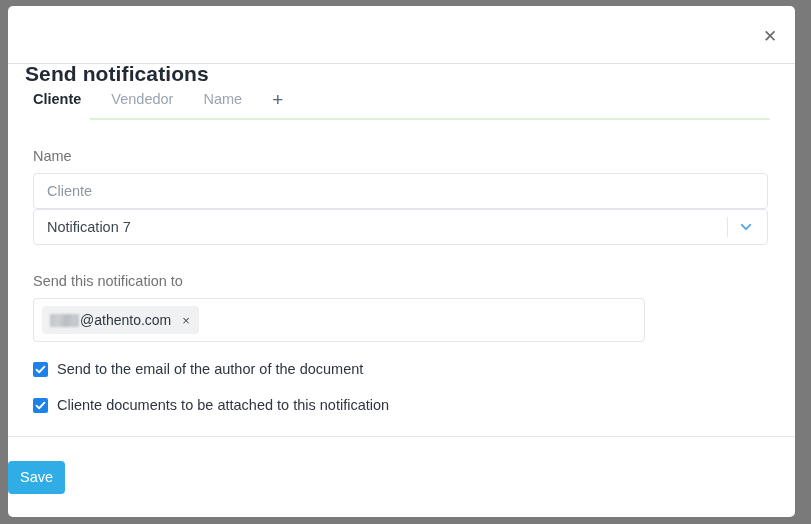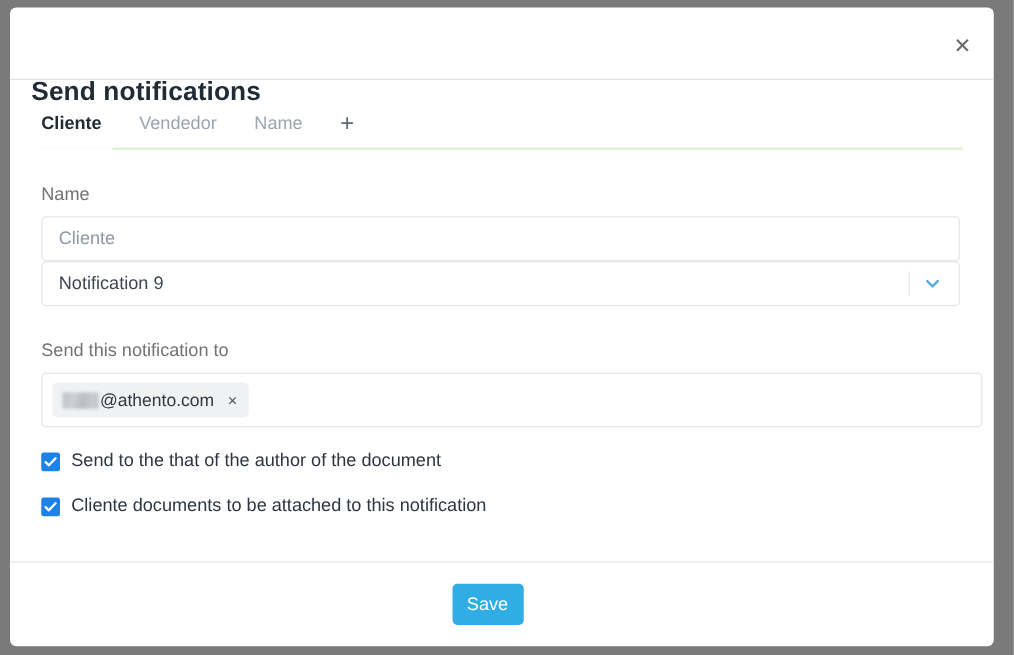--- a/index.html
+++ b/index.html
@@ -175,21 +175,21 @@
     width: 22px;
     display: flex;
     align-items: center;
     justify-content: center;
     cursor: pointer;
   }
 
   
   .tag-input {
     box-sizing: border-box;
-    width: 753px;
+    width: 612px;
     height: 44px;
     border: 1px solid #e2e5e9;
     border-radius: 4px;
     display: flex;
     align-items: center;
     padding: 0 8px;
     background: #ffffff;
     cursor: text;
   }
   .tag-chip {
@@ -253,25 +253,25 @@
     color: #2d3640;
     cursor: pointer;
   }
 
   
   .modal-footer {
     position: absolute;
     left: 0;
     right: 0;
     bottom: 0;
-    height: 68px;
+    height: 81px;
     border-top: 1px solid #e4e7ea;
     display: flex;
     align-items: center;
-    justify-content: center;
+    justify-content: flex-start;
     padding-right: 23px;
     box-sizing: border-box;
   }
   .save-button {
     background: #2fade4;
     color: #ffffff;
     border: none;
     border-radius: 4px;
     width: 57px;
     height: 33px;
@@ -297,21 +297,21 @@
     <button class="tab-add">+</button>
   </div>
 
   <div class="modal-body">
 
     <div class="field-label">Name</div>
     <input class="text-input" type="text" placeholder="Cliente" style="">
 
     <div class="select-wrap">
       <div class="select-box">
-        <span>Notification 9</span>
+        <span>Notification 7</span>
       </div>
       <div class="select-divider"></div>
       <div class="select-chevron">
         <svg width="14" height="14" viewBox="0 0 16 16" aria-hidden="true">
           <path d="M3.2 5.6 L8 10.4 L12.8 5.6" fill="none" stroke="#5aa9e6" stroke-width="2.3" stroke-linecap="round" stroke-linejoin="round"></path>
         </svg>
       </div>
     </div>
 
     <div class="field-label">Send this notification to</div>
@@ -322,21 +322,21 @@
         <button class="tag-remove">×</button>
       </div>
     </div>
 
     <div class="check-row">
       <span class="checkbox">
         <svg width="11" height="11" viewBox="0 0 12 12" aria-hidden="true">
           <path d="M1.6 6.2 L4.5 9 L10.3 2.9" fill="none" stroke="#ffffff" stroke-width="2" stroke-linecap="round" stroke-linejoin="round"></path>
         </svg>
       </span>
-      <span class="check-label">Send to the that of the author of the document</span>
+      <span class="check-label">Send to the email of the author of the document</span>
     </div>
 
     <div class="check-row">
       <span class="checkbox">
         <svg width="11" height="11" viewBox="0 0 12 12" aria-hidden="true">
           <path d="M1.6 6.2 L4.5 9 L10.3 2.9" fill="none" stroke="#ffffff" stroke-width="2" stroke-linecap="round" stroke-linejoin="round"></path>
         </svg>
       </span>
       <span class="check-label">Cliente documents to be attached to this notification</span>
     </div>

